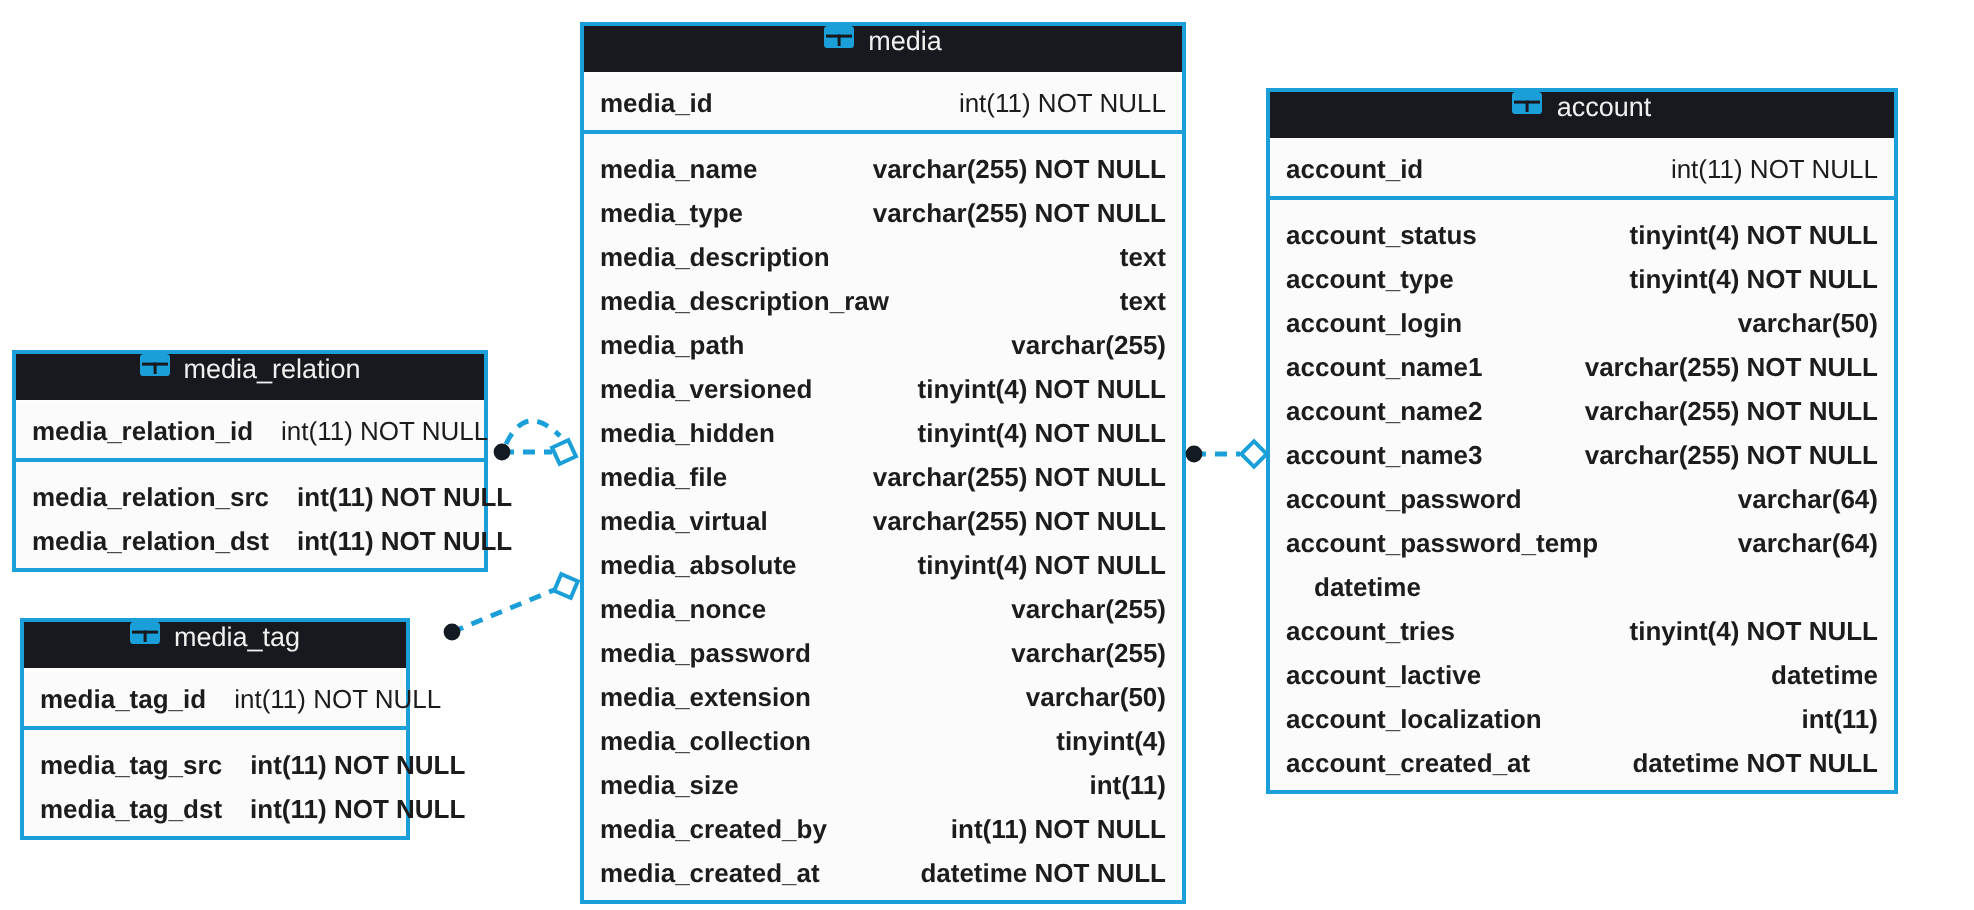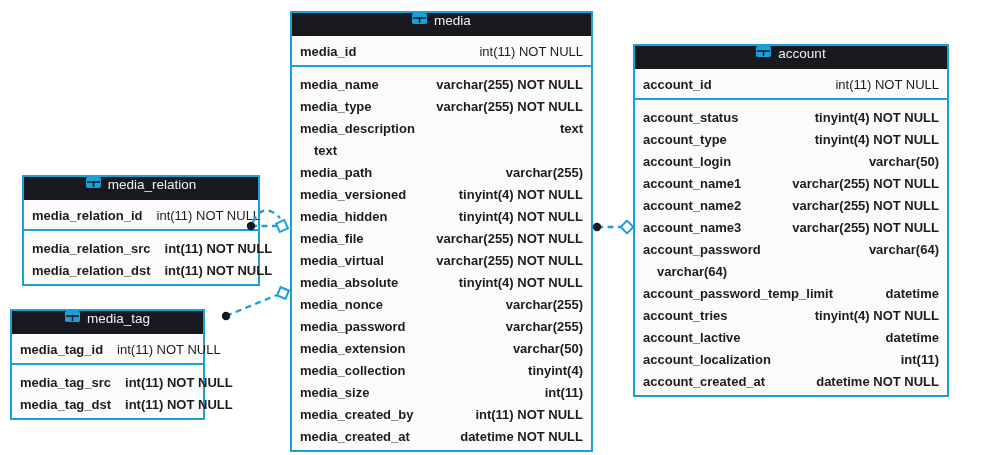--- a/index.html
+++ b/index.html
@@ -42,21 +42,21 @@
   .ctype{margin-left:14px;}
   .edge{fill:none;stroke:var(--accent);stroke-width:2.4;stroke-dasharray:6 4.5;}
   .dot{fill:var(--dot);}
   .diamond{fill:#ffffff;stroke:var(--accent);stroke-width:2;}
 </style>
 </head>
 <body>
 
 <div id="canvas">
   <div id="tables">
-      <div class="tbl" style="left: 22px; top: 175px; width: 238px;">
+      <div class="tbl" style="left: 6px; top: 175px; width: 238px;">
     <div class="thead">
       <span class="ticon">
         <svg width="15" height="11" viewBox="0 0 15 11" aria-hidden="true">
           <rect x="0" y="0" width="15" height="11" rx="1.8" style="fill:var(--accent)"></rect>
           <rect x="1" y="4.3" width="13" height="1.5" style="fill:var(--header-bg)"></rect>
           <rect x="6.8" y="4.3" width="1.5" height="5.7" style="fill:var(--header-bg)"></rect>
         </svg>
       </span>
       <span class="ttitle">media_relation</span>
     </div>
@@ -123,20 +123,21 @@
   </div>
           <div class="cellrow">
     <span class="cname">media_type</span>
     <span class="ctype">varchar(255) NOT NULL</span>
   </div>
           <div class="cellrow">
     <span class="cname">media_description</span>
     <span class="ctype">text</span>
   </div>
           <div class="cellrow">
+    <span class="cname">media_description_raw</span>
     <span class="ctype">text</span>
   </div>
           <div class="cellrow">
     <span class="cname">media_path</span>
     <span class="ctype">varchar(255)</span>
   </div>
           <div class="cellrow">
     <span class="cname">media_versioned</span>
     <span class="ctype">tinyint(4) NOT NULL</span>
   </div>
@@ -224,24 +225,24 @@
   </div>
           <div class="cellrow">
     <span class="cname">account_name3</span>
     <span class="ctype">varchar(255) NOT NULL</span>
   </div>
           <div class="cellrow">
     <span class="cname">account_password</span>
     <span class="ctype">varchar(64)</span>
   </div>
           <div class="cellrow">
+    <span class="cname">account_password_temp</span>
     <span class="ctype">varchar(64)</span>
   </div>
           <div class="cellrow">
-    <span class="cname">account_password_temp_limit</span>
     <span class="ctype">datetime</span>
   </div>
           <div class="cellrow">
     <span class="cname">account_tries</span>
     <span class="ctype">tinyint(4) NOT NULL</span>
   </div>
           <div class="cellrow">
     <span class="cname">account_lactive</span>
     <span class="ctype">datetime</span>
   </div>

